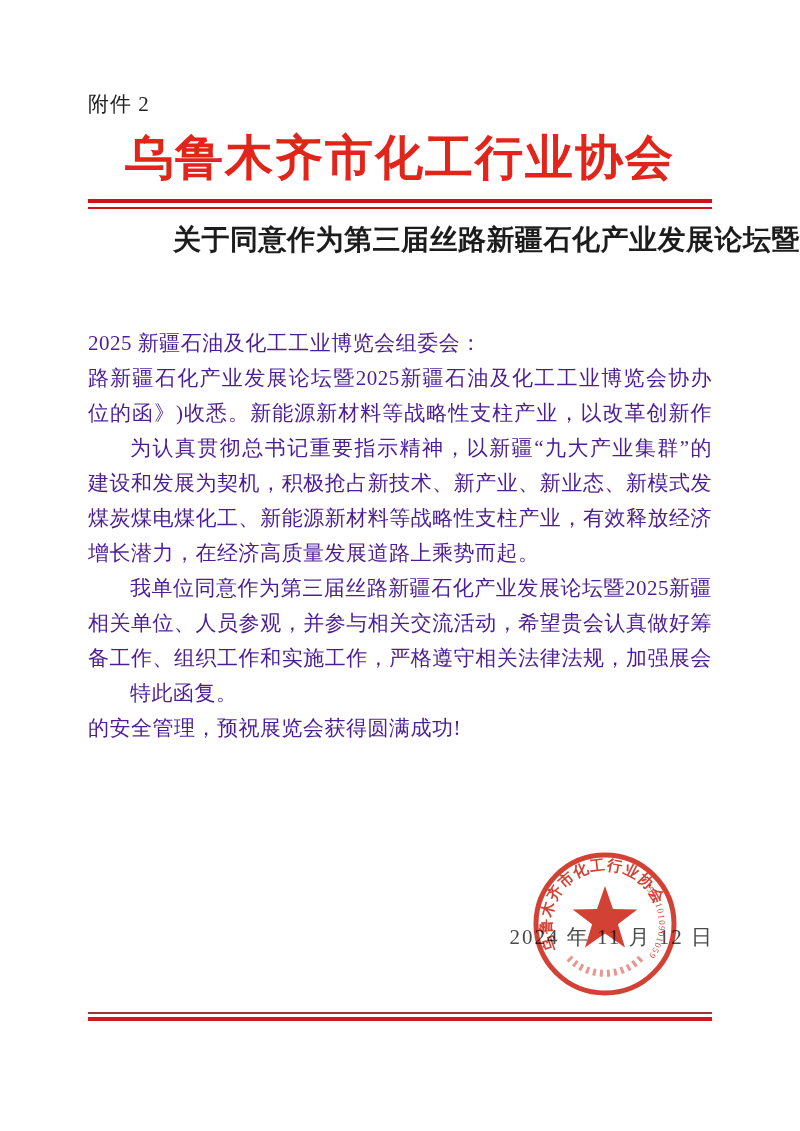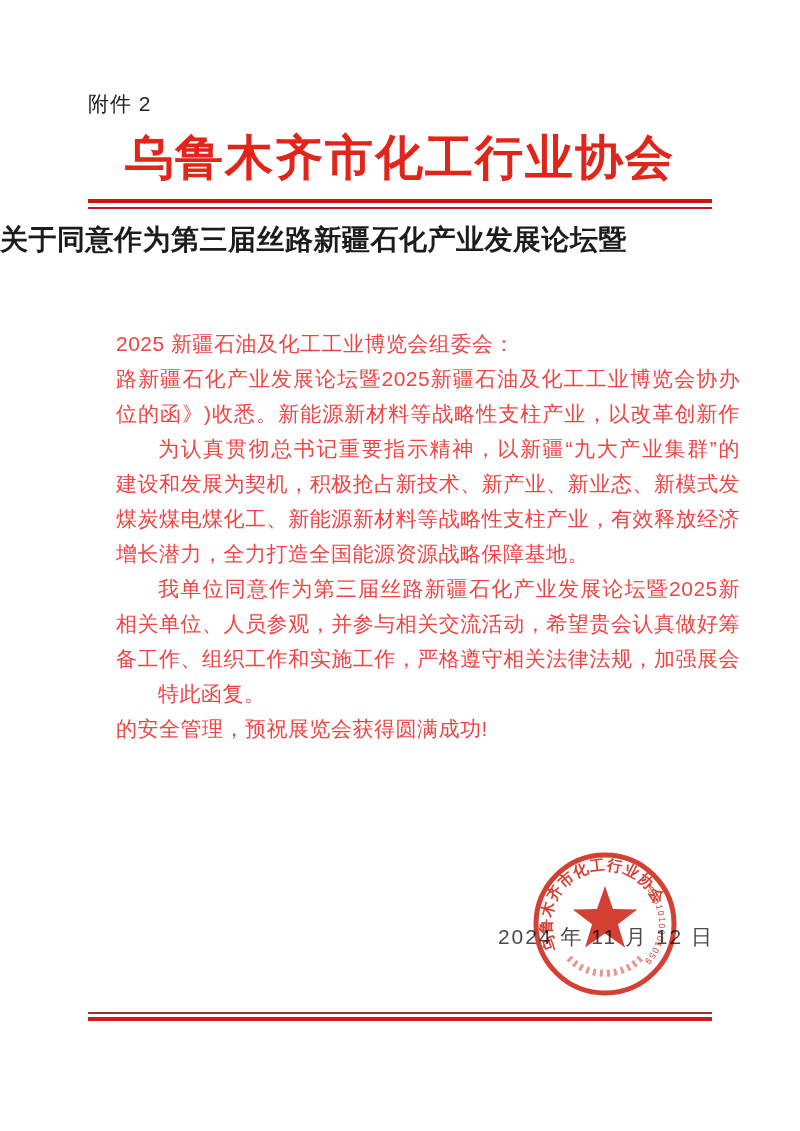--- a/index.html
+++ b/index.html
@@ -1,38 +1,38 @@
 <!DOCTYPE html>
 <html><head>
 <meta charset="utf-8">
 <style>
   html,body{margin:0;padding:0;background:#ffffff;}
   .page{
     position:relative;width:800px;height:1131px;background:#ffffff;overflow:hidden;
-    font-family:Liberation Sans, sans-serif;
+    font-family:Liberation Serif, serif;
   }
   .attachment{
     position:absolute;left:88px;top:90px;font-size:21px;color:#222222;letter-spacing:1px;
   }
   .org-name{
     position:absolute;left:0;right:0;top:126px;text-align:center;
     font-size:48px;font-weight:bold;color:#e1251b;letter-spacing:2px;white-space:nowrap;
   }
   .rule{position:absolute;left:88px;width:624px;}
   .rule-top-1{top:199px;height:4px;background:#cc1414;}
   .rule-top-2{top:207px;height:2px;background:#cc1414;}
   .rule-bot-1{top:1012px;height:2px;background:#9c3434;}
   .rule-bot-2{top:1017px;height:4px;background:#cd1a1a;}
   .doc-title{
-    position:absolute;left:0;right:0;top:222px;text-align:left;
+    position:absolute;left:0;right:0;top:222px;text-align:right;
     font-size:28px;line-height:35px;font-weight:bold;color:#1c1c1c;letter-spacing:0.5px;
   }
   .body-text{
     position:absolute;left:88px;top:326px;width:624px;
-    font-size:21px;color:#ef4444;letter-spacing:0.5px;margin-left:28px;
+    font-size:21px;color:#4c1d95;letter-spacing:0.5px;
   }
   .bline{height:35px;line-height:35px;white-space:nowrap;}
   .bline.just{white-space:normal;text-align:justify;text-align-last:justify;overflow:hidden;}
   .bline.ind{padding-left:42px;}
   .date-line{
     position:absolute;right:86px;top:923px;font-size:21px;color:#4a4a4a;letter-spacing:2px;
     white-space:nowrap;
   }
   .seal{
     position:absolute;left:531px;top:850px;width:148px;height:148px;
@@ -55,21 +55,21 @@
     <div>关于同意作为第三届丝路新疆石化产业发展论坛暨</div>
   </div>
 
   <div class="body-text">
       <div class="bline">2025 新疆石油及化工工业博览会组委会：</div>
       <div class="bline just">路新疆石化产业发展论坛暨2025新疆石油及化工工业博览会协办单</div>
       <div class="bline just">位的函》)收悉。新能源新材料等战略性支柱产业，以改革创新作为</div>
       <div class="bline just ind">为认真贯彻总书记重要指示精神，以新疆“九大产业集群”的</div>
       <div class="bline just">建设和发展为契机，积极抢占新技术、新产业、新业态、新模式发</div>
       <div class="bline just">煤炭煤电煤化工、新能源新材料等战略性支柱产业，有效释放经济</div>
-      <div class="bline">增长潜力，全力打造全国能源资源战略保障基地。</div>
+      <div class="bline">增长潜力，在经济高质量发展道路上乘势而起。</div>
       <div class="bline just ind">我单位同意作为第三届丝路新疆石化产业发展论坛暨2025新疆</div>
       <div class="bline just">相关单位、人员参观，并参与相关交流活动，希望贵会认真做好筹</div>
       <div class="bline just">备工作、组织工作和实施工作，严格遵守相关法律法规，加强展会</div>
       <div class="bline ind">特此函复。</div>
       <div class="bline">的安全管理，预祝展览会获得圆满成功!</div>
     </div>
 
   <div class="date-line">2024 年 11 月 12 日</div>
 
   <svg class="seal" viewBox="0 0 148 148" xmlns="http://www.w3.org/2000/svg">

